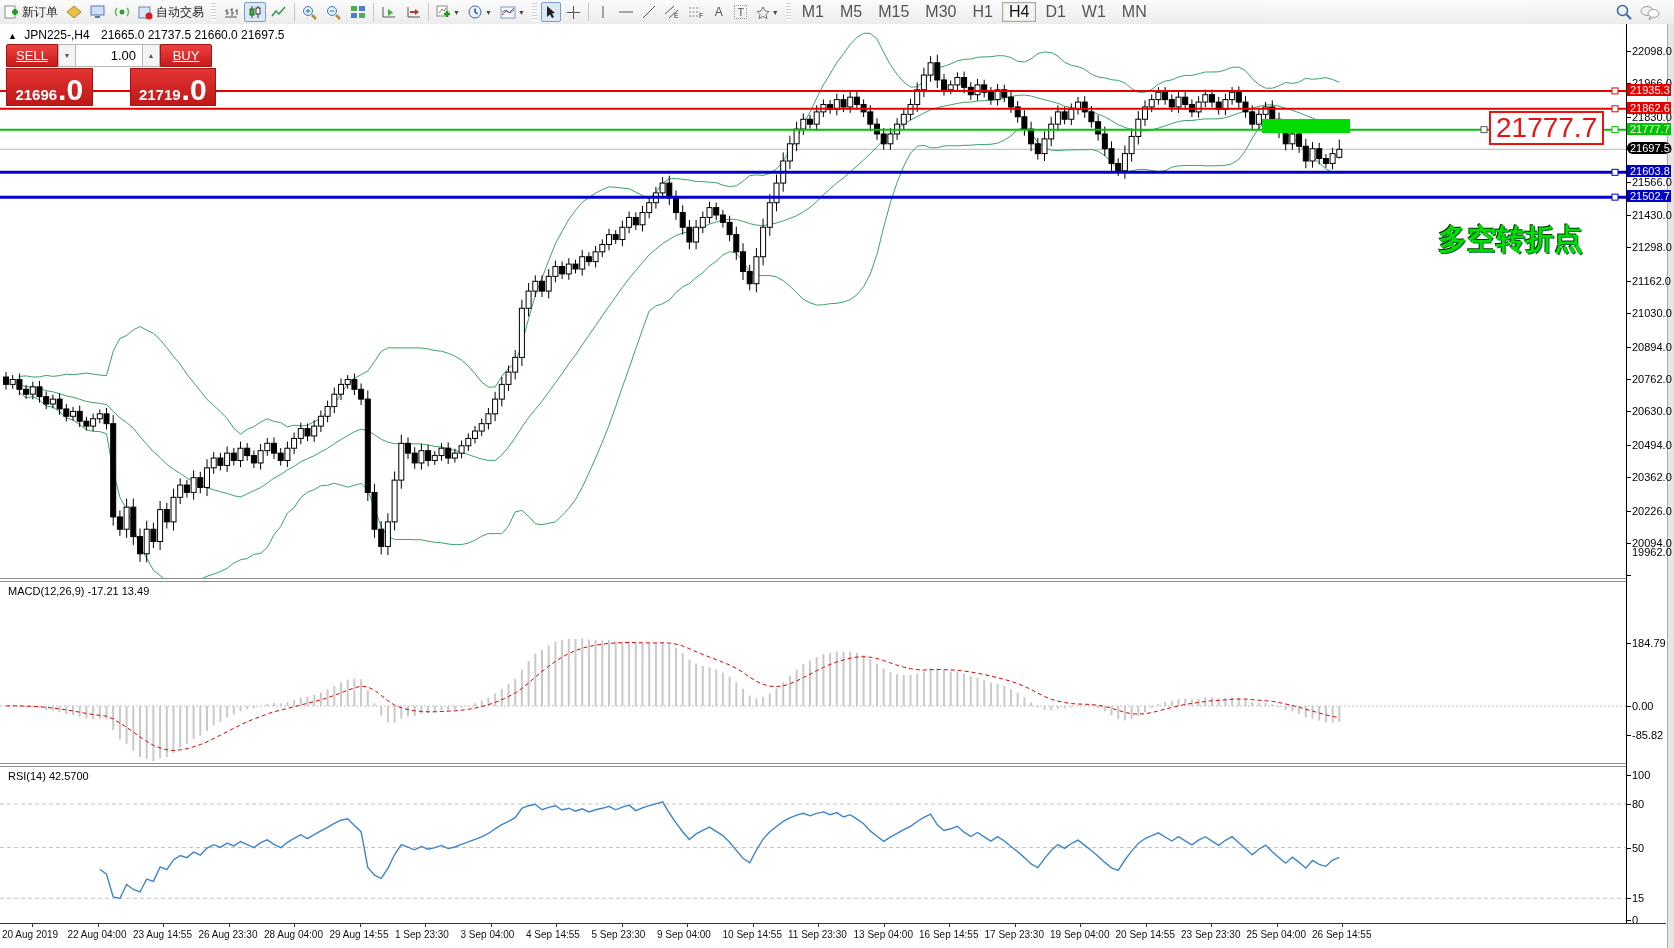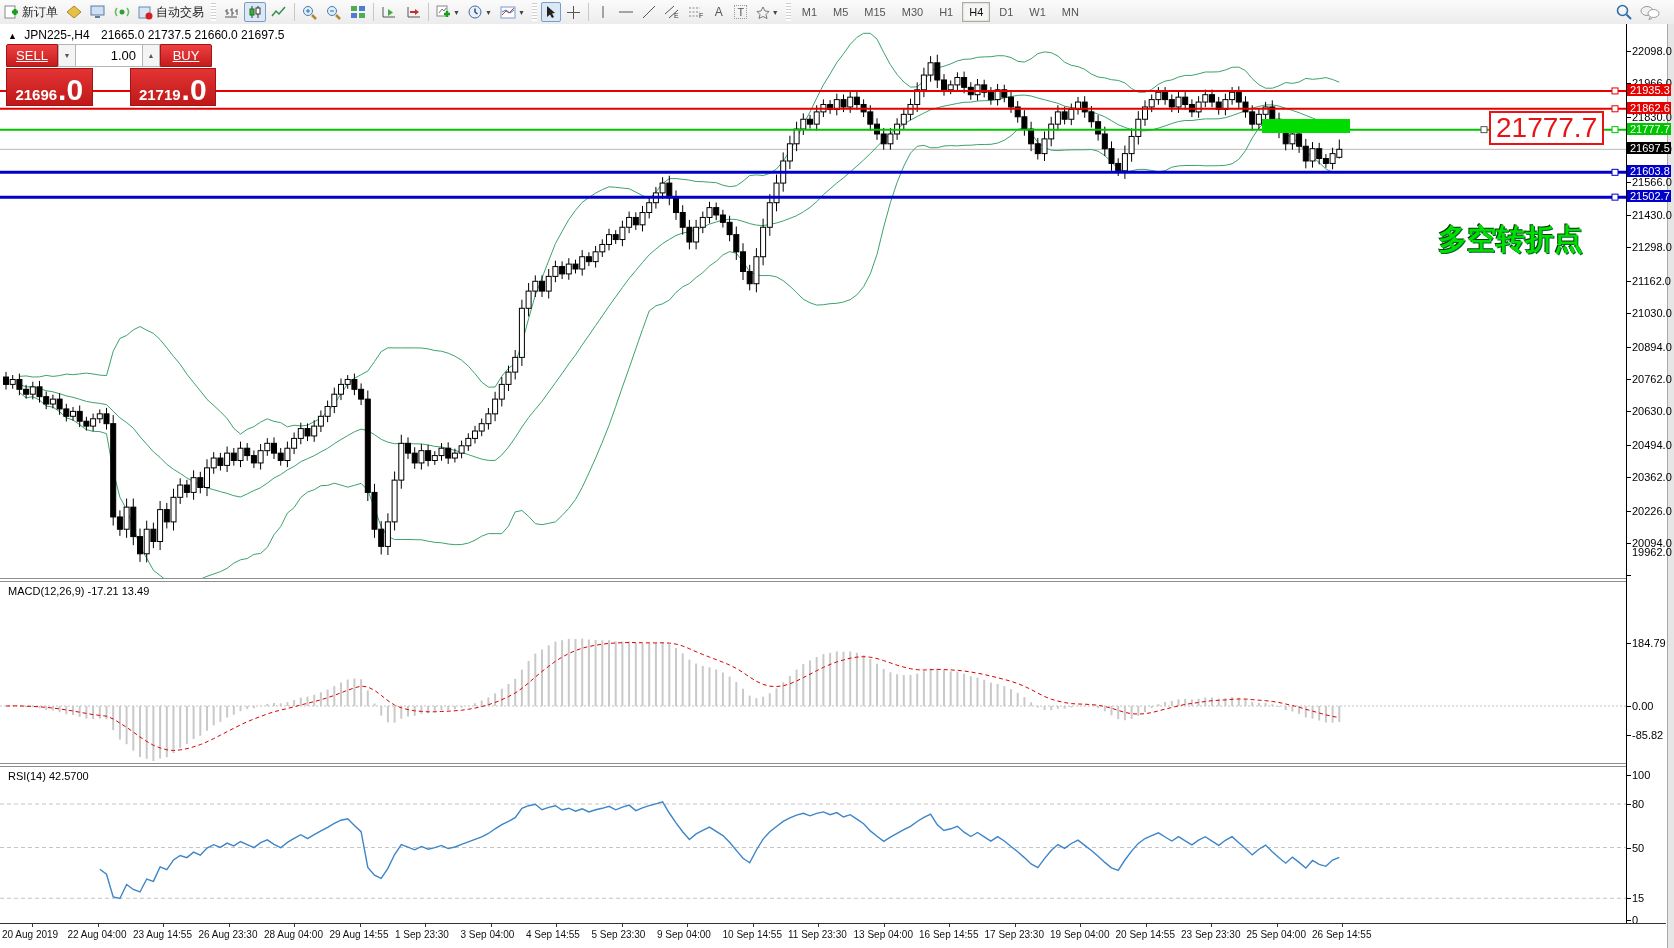--- a/index.html
+++ b/index.html
@@ -6,21 +6,21 @@
   #app{position:relative;width:1674px;height:948px;background:#fff;overflow:hidden;}
   
   #toolbar{position:absolute;left:0;top:0;width:1674px;height:24px;background:linear-gradient(#fbfbfb,#ececec);border-bottom:1px solid #b5b5b5;display:flex;align-items:center;font-size:12px;color:#222;}
   .tbgrip{width:5px;height:18px;margin:0 3px;background:repeating-linear-gradient(#cfcfcf 0 1px,#fff 1px 3px);}
   .tbsep{width:1px;height:18px;background:#c8c8c8;margin:0 3px;}
   .tbtn{height:20px;min-width:20px;display:flex;align-items:center;justify-content:center;margin:0 1px;border:1px solid transparent;border-radius:2px;padding:0 2px;box-sizing:border-box;}
   .tbtn.active{background:#dde8f5;border:1px solid #7a9cc8;}
   .tbtn svg{display:block;}
   .tblabel{margin-left:3px;font-size:12px;white-space:nowrap;}
   .dd{font-size:7px;color:#444;margin-left:2px;}
-  .tfbtn{height:18px;padding:0 6px;display:flex;align-items:center;font-size:11px;color:#555;border:1px solid transparent;margin:0 1px;}
+  .tfbtn{height:18px;padding:0 6px;display:flex;align-items:center;font-size:16px;color:#555;border:1px solid transparent;margin:0 1px;}
   .tfbtn.active{background:#f6f6f2;border:1px solid #aaa;box-shadow:inset 0 0 2px #bbb;color:#111;}
   #tb-right{margin-left:auto;display:flex;align-items:center;margin-right:10px;}
   
   #chartwin{position:absolute;left:0;top:24px;width:1674px;height:924px;background:#fff;}
   svg.pane{position:absolute;left:0;}
   #main-svg{top:0;width:1626px;height:554px;}
   #macd-svg{top:557px;width:1626px;height:182px;}
   #rsi-svg{top:741px;width:1626px;height:158px;}
   .hsep{position:absolute;left:0;width:1666px;height:2px;border-top:1px solid #8e8e8e;border-bottom:1px solid #8e8e8e;background:#fff;z-index:5;}
   
@@ -950,21 +950,21 @@
         <div class="tick-label" style="top: 480.576px;">20226.0</div>
         <div class="tick-dash" style="top: 518.982px;"></div>
         <div class="tick-label" style="top: 512.982px;">20094.0</div>
         <div class="tick-dash" style="top: 551.388px;"></div>
         <div class="tick-label" style="top: 522px;">19962.0</div>
         <div class="lvl-label" style="background: rgb(230, 0, 0); top: 59.9428px;">21935.3</div>
         <div class="lvl-label" style="background: rgb(230, 0, 0); top: 77.7907px;">21862.6</div>
         <div class="lvl-label" style="background: rgb(0, 196, 0); top: 98.6336px;">21777.7</div>
         <div class="lvl-label" style="background: rgb(0, 0, 200); top: 141.326px;">21603.8</div>
         <div class="lvl-label" style="background: rgb(0, 0, 200); top: 166.146px;">21502.7</div>
-        <div class="lvl-label" style="background: rgb(0, 0, 0); top: 118.323px;">21697.5</div>
+        <div class="lvl-label" style="background: rgb(0, 0, 0); top: 118.323px; border-radius: 6px;">21697.5</div>
         <div class="tick-dash" style="top: 618.686px;"></div>
         <div class="tick-label" style="top: 612.686px;">184.79</div>
         <div class="tick-dash" style="top: 682px;"></div>
         <div class="tick-label" style="top: 676px;">0.00</div>
         <div class="tick-dash" style="top: 711.404px;"></div>
         <div class="tick-label" style="top: 705.404px;">-85.82</div>
         <div class="tick-dash" style="top: 751px;"></div>
         <div class="tick-label" style="top: 745px;">100</div>
         <div class="tick-dash" style="top: 780px;"></div>
         <div class="tick-label" style="top: 774px;">80</div>

